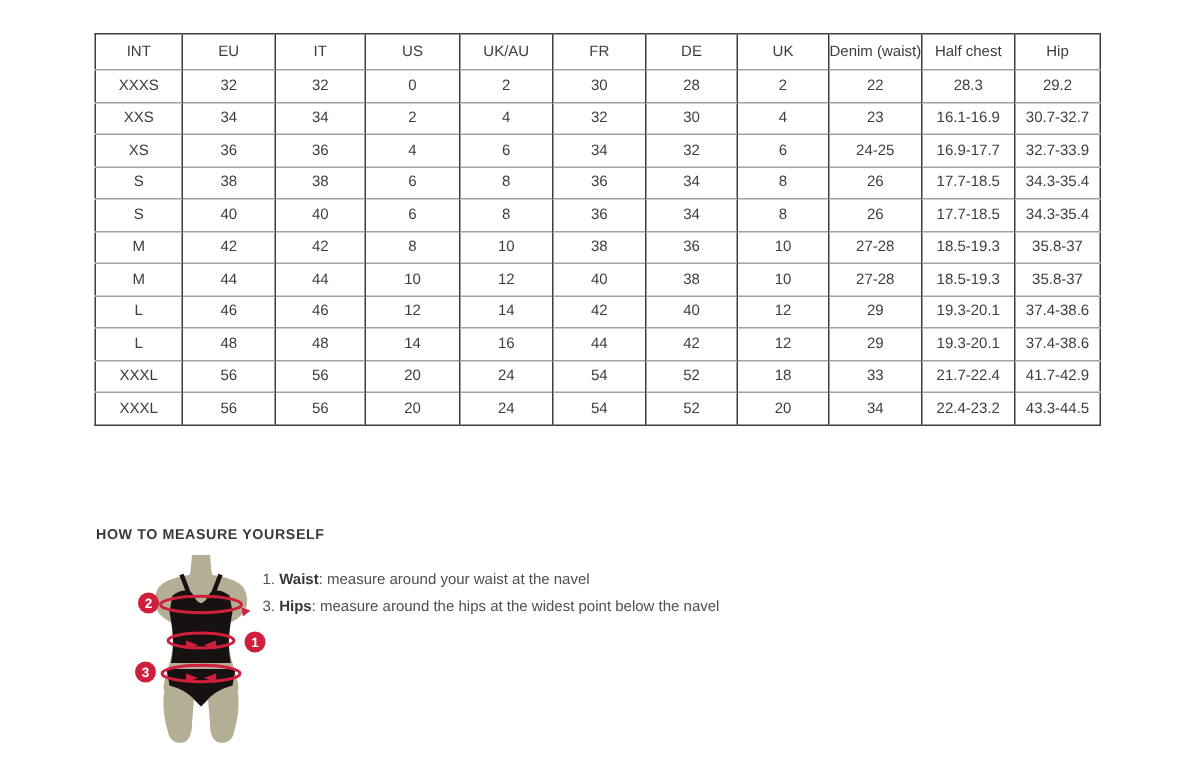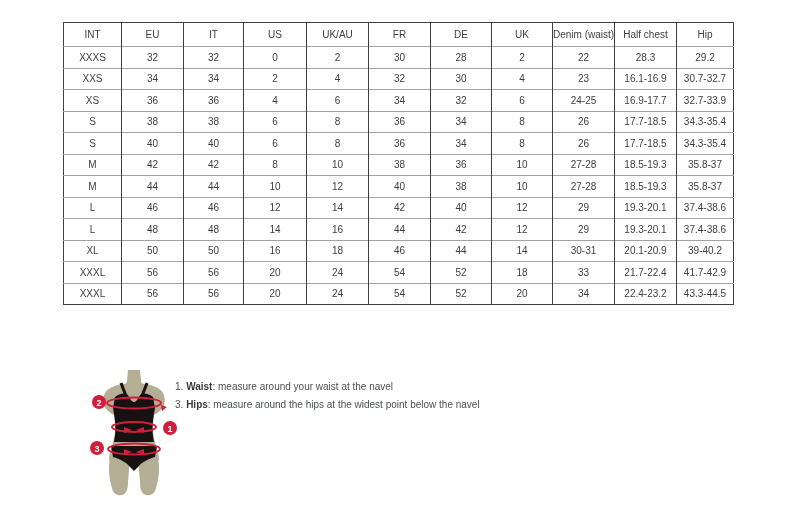--- a/index.html
+++ b/index.html
@@ -212,33 +212,20 @@
           <td>14</td>
           <td>16</td>
           <td>44</td>
           <td>42</td>
           <td>12</td>
           <td>29</td>
           <td>19.3-20.1</td>
           <td>37.4-38.6</td>
         </tr>
         <tr>
-          <td>XL</td>
-          <td>50</td>
-          <td>50</td>
-          <td>16</td>
-          <td>18</td>
-          <td>46</td>
-          <td>44</td>
-          <td>14</td>
-          <td>30-31</td>
-          <td>20.1-20.9</td>
-          <td>39-40.2</td>
-        </tr>
-        <tr>
           <td>XXXL</td>
           <td>56</td>
           <td>56</td>
           <td>20</td>
           <td>24</td>
           <td>54</td>
           <td>52</td>
           <td>18</td>
           <td>33</td>
           <td>21.7-22.4</td>
@@ -253,20 +240,21 @@
           <td>54</td>
           <td>52</td>
           <td>20</td>
           <td>34</td>
           <td>22.4-23.2</td>
           <td>43.3-44.5</td>
         </tr>
       </tbody>
   </table>
 
+  <div class="measure-heading">HOW TO MEASURE YOURSELF</div>
 
   <div class="instructions">
     <div class="instruction-line">
       <span>1.</span>
       <b>Waist</b><span>: measure around your waist at the navel</span>
     </div>
     <div class="instruction-line">
       <span>3.</span>
       <b>Hips</b><span>: measure around the hips at the widest point below the navel</span>
     </div>

